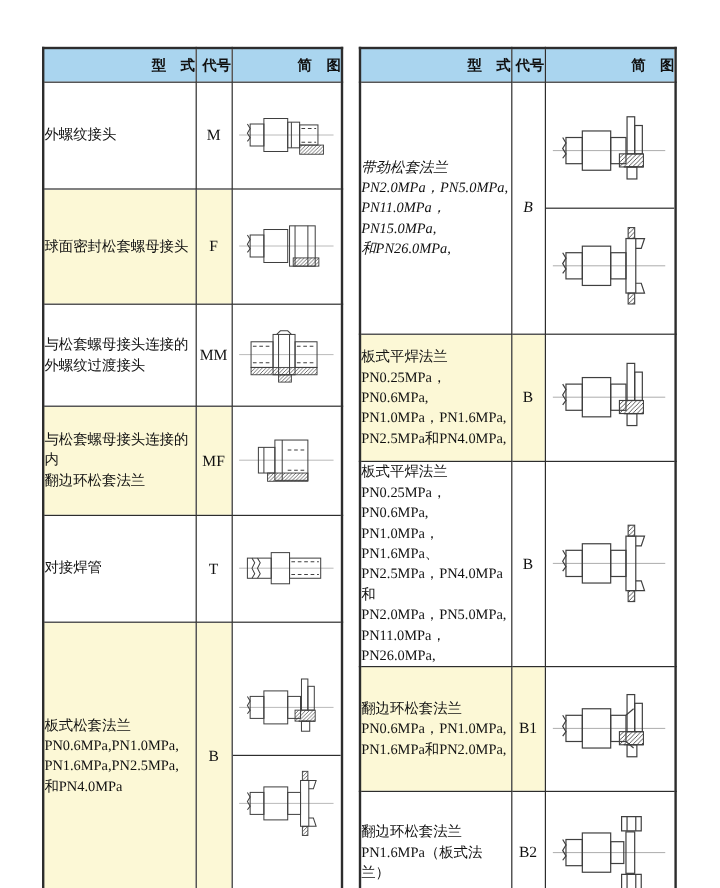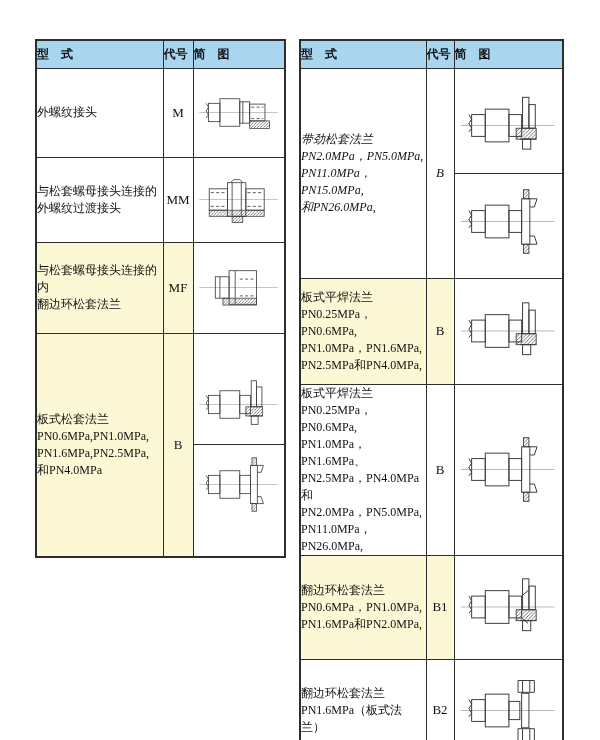--- a/index.html
+++ b/index.html
@@ -5,21 +5,21 @@
   html,body{margin:0;padding:0;background:#e8e8e8;}
   .page{position:relative;width:600px;height:740px;background:#ffffff;
         font-family:"Liberation Serif",serif;color:#111;overflow:hidden;}
   .doc-title{position:absolute;left:35px;top:11px;width:540px;
              font-family:"Liberation Sans",sans-serif;font-weight:bold;
              font-size:13px;letter-spacing:.5px;}
   table.half{position:absolute;border-collapse:collapse;table-layout:fixed;
              border:2px solid var(--border-c);}
   table.half th,table.half td{border:1px solid var(--border-c);padding:0;overflow:hidden;}
   th.col-h{background:var(--header-bg);font-size:12px;font-weight:bold;
-           text-align:left;border-bottom:2px solid var(--border-c);}
+           text-align:right;border-bottom:2px solid var(--border-c);}
   td.type-cell{font-size:12px;line-height:17px;padding:3px 4px 3px 9px;
                vertical-align:middle;white-space:pre-line;}
   td.code-cell{text-align:center;vertical-align:middle;font-size:13px;}
   td.hl{background:var(--hl-bg);}
   td.diagram-cell{background:#fff;vertical-align:middle;}
   .dstack{display:flex;flex-direction:column;height:100%;}
   .dsub{flex:1;display:flex;align-items:center;justify-content:center;}
   .dsub + .dsub{border-top:1px solid var(--border-c);}
   svg.diag{display:block;}
 </style>
@@ -62,20 +62,45 @@
                   <line x1="60" y1="23" x2="60" y2="51" stroke="#3f3f3f" stroke-width="1.1"></line>
                   <rect x="69" y="26" width="20" height="22" fill="none" stroke="#3f3f3f" stroke-width="1.1"></rect>
                   <line x1="71" y1="30" x2="87" y2="30" stroke="#3f3f3f" stroke-width="1.1" stroke-dasharray="4 3"></line>
                   <line x1="71" y1="45" x2="87" y2="45" stroke="#3f3f3f" stroke-width="1.1" stroke-dasharray="4 3"></line>
                   <rect x="69" y="48" width="26" height="10" fill="url(#hatch0)" stroke="#3f3f3f" stroke-width="1"></rect>
                 </svg>
               </div>
             </div>
           </td>
         </tr>
+        <tr style="height: 96px;">
+          <td class="type-cell hl">球面密封松套螺母接头</td>
+          <td class="code-cell hl">F</td>
+          <td class="diagram-cell">
+            <div class="dstack">
+              <div class="dsub">
+                <svg viewBox="0 0 110 74" width="84" height="86" class="diag">
+                  <defs>
+                    <pattern id="hatch1" width="4" height="4" patternUnits="userSpaceOnUse">
+                      <path d="M0,4 L4,0" stroke="#3f3f3f" stroke-width="0.8"></path>
+                    </pattern>
+                  </defs>
+                  <line x1="3" y1="37" x2="106" y2="37" stroke="#808080" stroke-width="0.6"></line>
+                  <path d="M12,25 l3,5 -3,5 3,5 -3,4" fill="none" stroke="#3f3f3f" stroke-width="1.1"></path>
+                  <rect x="15" y="25" width="15" height="24" fill="none" stroke="#3f3f3f" stroke-width="1.1"></rect>
+                  <rect x="30" y="19" width="26" height="36" fill="none" stroke="#3f3f3f" stroke-width="1.1"></rect>
+                  <rect x="58" y="15" width="28" height="44" fill="none" stroke="#3f3f3f" stroke-width="1.1"></rect>
+                  <line x1="64" y1="15" x2="64" y2="59" stroke="#3f3f3f" stroke-width="1.1"></line>
+                  <line x1="78" y1="15" x2="78" y2="59" stroke="#3f3f3f" stroke-width="1.1"></line>
+                  <rect x="62" y="50" width="28" height="9" fill="url(#hatch1)" stroke="#3f3f3f" stroke-width="1"></rect>
+                </svg>
+              </div>
+            </div>
+          </td>
+        </tr>
         <tr style="height: 85px;">
           <td class="type-cell">与松套螺母接头连接的
 外螺纹过渡接头</td>
           <td class="code-cell">MM</td>
           <td class="diagram-cell">
             <div class="dstack">
               <div class="dsub">
                 <svg viewBox="0 0 110 74" width="84" height="75" class="diag">
                   <defs>
                     <pattern id="hatch2" width="4" height="4" patternUnits="userSpaceOnUse">
@@ -114,20 +139,45 @@
                     </pattern>
                   </defs>
                   <line x1="3" y1="37" x2="106" y2="37" stroke="#808080" stroke-width="0.6"></line>
                   <rect x="24" y="23" width="18" height="28" fill="none" stroke="#3f3f3f" stroke-width="1.1"></rect>
                   <line x1="30" y1="23" x2="30" y2="51" stroke="#3f3f3f" stroke-width="1.1"></line>
                   <rect x="42" y="15" width="36" height="44" fill="none" stroke="#3f3f3f" stroke-width="1.1"></rect>
                   <line x1="50" y1="15" x2="50" y2="59" stroke="#3f3f3f" stroke-width="1.1"></line>
                   <line x1="56" y1="26" x2="74" y2="26" stroke="#3f3f3f" stroke-width="1.1" stroke-dasharray="4 3"></line>
                   <line x1="56" y1="48" x2="74" y2="48" stroke="#3f3f3f" stroke-width="1.1" stroke-dasharray="4 3"></line>
                   <rect x="34" y="51" width="44" height="9" fill="url(#hatch3)" stroke="#3f3f3f" stroke-width="1"></rect>
+                </svg>
+              </div>
+            </div>
+          </td>
+        </tr>
+        <tr style="height: 89px;">
+          <td class="type-cell">对接焊管</td>
+          <td class="code-cell">T</td>
+          <td class="diagram-cell">
+            <div class="dstack">
+              <div class="dsub">
+                <svg viewBox="0 0 110 74" width="84" height="79" class="diag">
+                  <defs>
+                    <pattern id="hatch4" width="4" height="4" patternUnits="userSpaceOnUse">
+                      <path d="M0,4 L4,0" stroke="#3f3f3f" stroke-width="0.8"></path>
+                    </pattern>
+                  </defs>
+                  <line x1="3" y1="37" x2="106" y2="37" stroke="#808080" stroke-width="0.6"></line>
+                  <rect x="12" y="26" width="26" height="22" fill="none" stroke="#3f3f3f" stroke-width="1.1"></rect>
+                  <path d="M17,26 l3,5 -3,6 3,6 -3,5" fill="none" stroke="#3f3f3f" stroke-width="1.1"></path>
+                  <path d="M23,26 l3,5 -3,6 3,6 -3,5" fill="none" stroke="#3f3f3f" stroke-width="1.1"></path>
+                  <rect x="38" y="20" width="20" height="34" fill="none" stroke="#3f3f3f" stroke-width="1.1"></rect>
+                  <rect x="58" y="26" width="34" height="22" fill="none" stroke="#3f3f3f" stroke-width="1.1"></rect>
+                  <line x1="60" y1="30" x2="90" y2="30" stroke="#3f3f3f" stroke-width="1.1" stroke-dasharray="4 3"></line>
+                  <line x1="60" y1="44" x2="90" y2="44" stroke="#3f3f3f" stroke-width="1.1" stroke-dasharray="4 3"></line>
                 </svg>
               </div>
             </div>
           </td>
         </tr>
         <tr style="height: 224px;">
           <td class="type-cell hl">板式松套法兰
 PN0.6MPa,PN1.0MPa,
 PN1.6MPa,PN2.5MPa,
 和PN4.0MPa</td>

